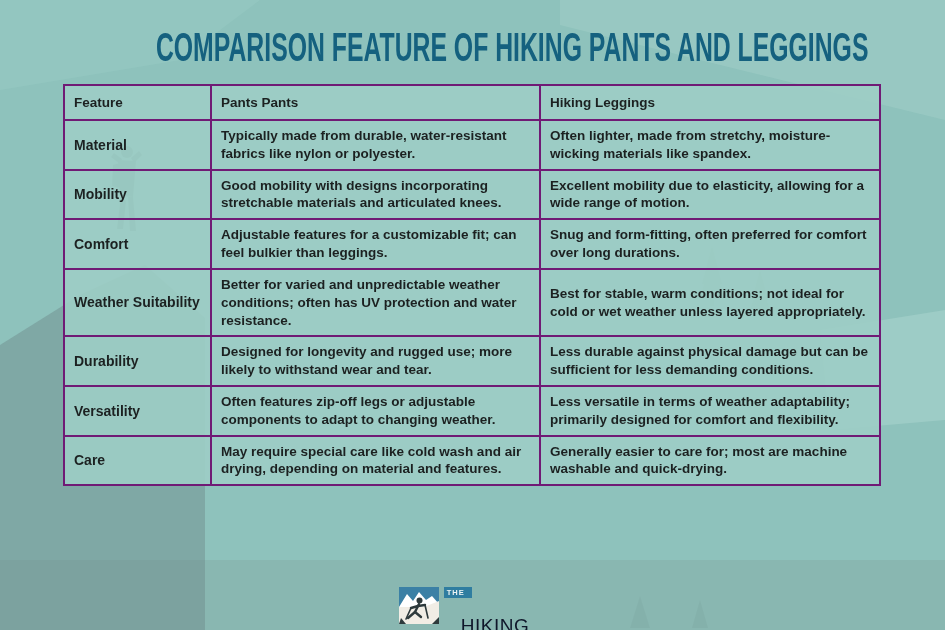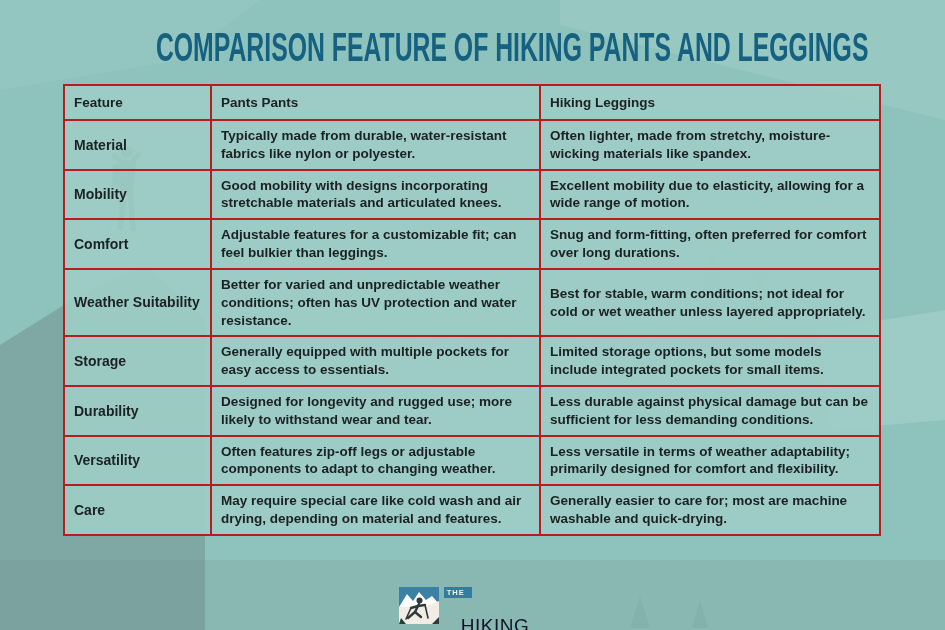--- a/index.html
+++ b/index.html
@@ -13,21 +13,21 @@
     position:absolute;top:28px;left:0;width:945px;text-align:center;z-index:2;
     margin:0;font-weight:700;font-size:37px;line-height:1.1;
     color:#15617f;letter-spacing:0px;white-space:nowrap;
     transform:scale(0.67,1.08);transform-origin:50% 50%;
   }
   .tbl-wrap{position:absolute;left:63px;top:84px;z-index:2;}
   table{
     border-collapse:collapse;table-layout:fixed;width:816px;
   }
   td,th{
-    border:2px solid #b91c1c;
+    border:2px solid #701a75;
     background:rgba(157,205,197,0.9);
     color:#1c2121;
     font-weight:700;
     vertical-align:middle;
     padding:6px 10px 6px 9px;
     font-size:13.5px;line-height:1.32;
     text-align:left;
   }
   th{height:21px;font-size:13.5px;}
   td.feature{font-size:14px;}
@@ -115,25 +115,20 @@
         <td class="feature">Comfort</td>
         <td class="desc">Adjustable features for a customizable fit; can feel bulkier than leggings.</td>
         <td class="desc">Snug and form-fitting, often preferred for comfort over long durations.</td>
       </tr>
       <tr>
         <td class="feature">Weather Suitability</td>
         <td class="desc">Better for varied and unpredictable weather conditions; often has UV protection and water resistance.</td>
         <td class="desc">Best for stable, warm conditions; not ideal for cold or wet weather unless layered appropriately.</td>
       </tr>
       <tr>
-        <td class="feature">Storage</td>
-        <td class="desc">Generally equipped with multiple pockets for easy access to essentials.</td>
-        <td class="desc">Limited storage options, but some models include integrated pockets for small items.</td>
-      </tr>
-      <tr>
         <td class="feature">Durability</td>
         <td class="desc">Designed for longevity and rugged use; more likely to withstand wear and tear.</td>
         <td class="desc">Less durable against physical damage but can be sufficient for less demanding conditions.</td>
       </tr>
       <tr>
         <td class="feature">Versatility</td>
         <td class="desc">Often features zip-off legs or adjustable components to adapt to changing weather.</td>
         <td class="desc">Less versatile in terms of weather adaptability; primarily designed for comfort and flexibility.</td>
       </tr>
       <tr>

